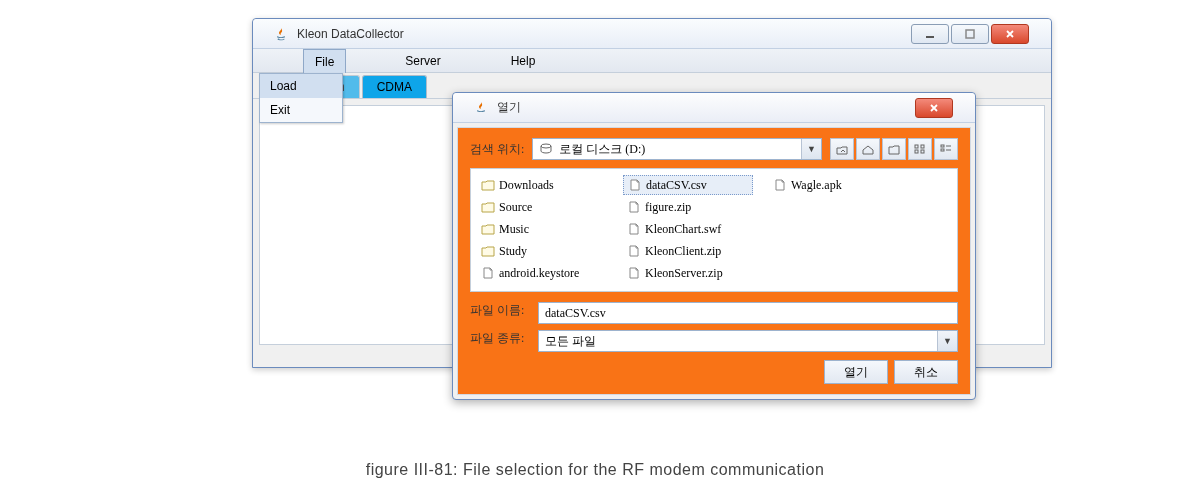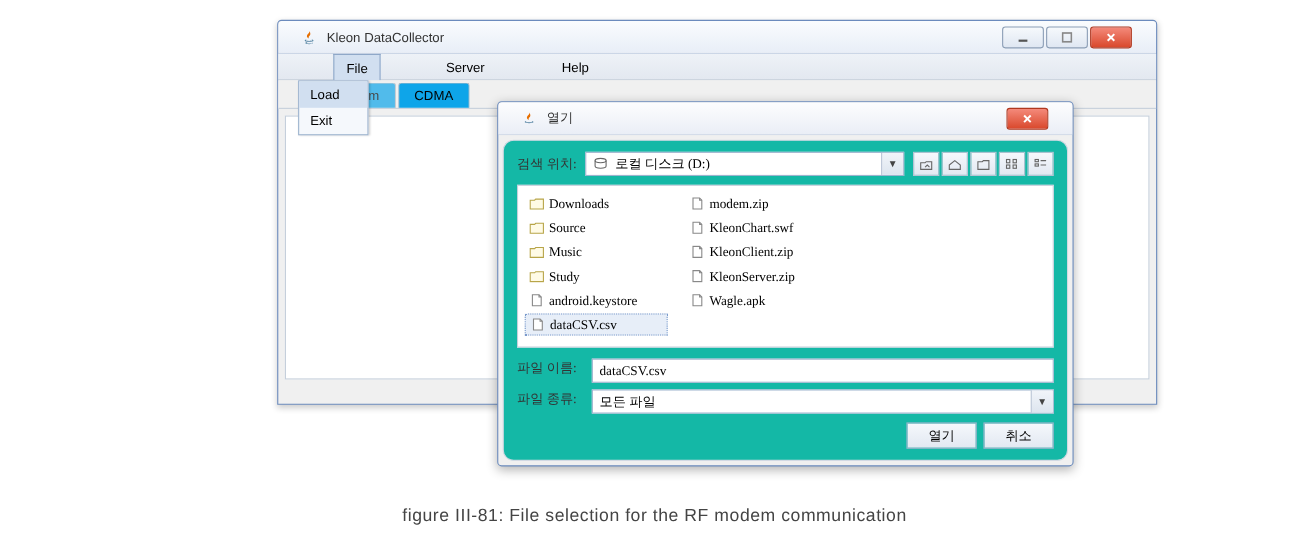--- a/index.html
+++ b/index.html
@@ -94,23 +94,23 @@
       padding: 4px 14px;
       border: 1px solid #b0bcc8;
       border-bottom: none;
       background: #0ea5e9;
       margin-right: 2px;
       border-radius: 3px 3px 0 0;
       font-size: 12px;
     }
     .dropdown-menu {
       position: absolute;
-      left: 18px;
+      left: 6px;
       top: 0;
-      width: 64px;
+      width: 84px;
       background: #f5f8fc;
       border: 1px solid #9db3ce;
       box-shadow: 1px 1px 2px rgba(0,0,0,0.2);
       z-index: 10;
     }
     .dropdown-item {
       padding: 5px 10px;
       font-size: 12px;
     }
     .dropdown-item.hl {
@@ -139,24 +139,24 @@
       border-radius: 4px;
       box-shadow: 0 3px 10px rgba(0,0,0,0.3);
       z-index: 20;
       font-family: Liberation Serif, serif;
     }
     .dialog .titlebar {
       background: linear-gradient(to bottom, #fdfdfe, #eaeef6);
     }
     .dialog-body {
       padding: 10px 12px;
-      background: #14b8a6;
+      background: #f97316;
       border: 1px solid #d2d9e3;
       margin: 4px;
-      border-radius: 10px;
+      border-radius: 0;
     }
     .lookin-row {
       display: flex;
       align-items: center;
       gap: 8px;
       margin-bottom: 8px;
     }
     .lbl { font-size: 12px; color: #333; white-space: nowrap; }
     .lookin-select {
       flex: 1;
@@ -191,21 +191,21 @@
       background: linear-gradient(to bottom,#f5f8fc,#e2e8f1);
       display: flex;
       align-items: center;
       justify-content: center;
       font-size: 11px;
       color: #555;
     }
     .file-list {
       border: 1px solid #c5cfdb;
       background: #fff;
-      height: 148px;
+      height: 124px;
       padding: 6px;
       display: flex;
       flex-direction: column;
       flex-wrap: wrap;
       align-content: flex-start;
       gap: 2px 16px;
       margin-bottom: 10px;
     }
     .file-item {
       display: flex;
@@ -441,21 +441,21 @@
           </span>
           <span>dataCSV.csv</span>
         </div>
         <div class="file-item">
           <span>
             <svg class="file-ico" viewBox="0 0 14 12">
               <path d="M3 1h6l2 2v8H3z" fill="#fff" stroke="#888"></path>
               <path d="M9 1v2h2" fill="none" stroke="#888"></path>
             </svg>
           </span>
-          <span>modem.zip</span>
+          <span>figure.zip</span>
         </div>
         <div class="file-item">
           <span>
             <svg class="file-ico" viewBox="0 0 14 12">
               <path d="M3 1h6l2 2v8H3z" fill="#fff" stroke="#888"></path>
               <path d="M9 1v2h2" fill="none" stroke="#888"></path>
             </svg>
           </span>
           <span>KleonChart.swf</span>
         </div>

